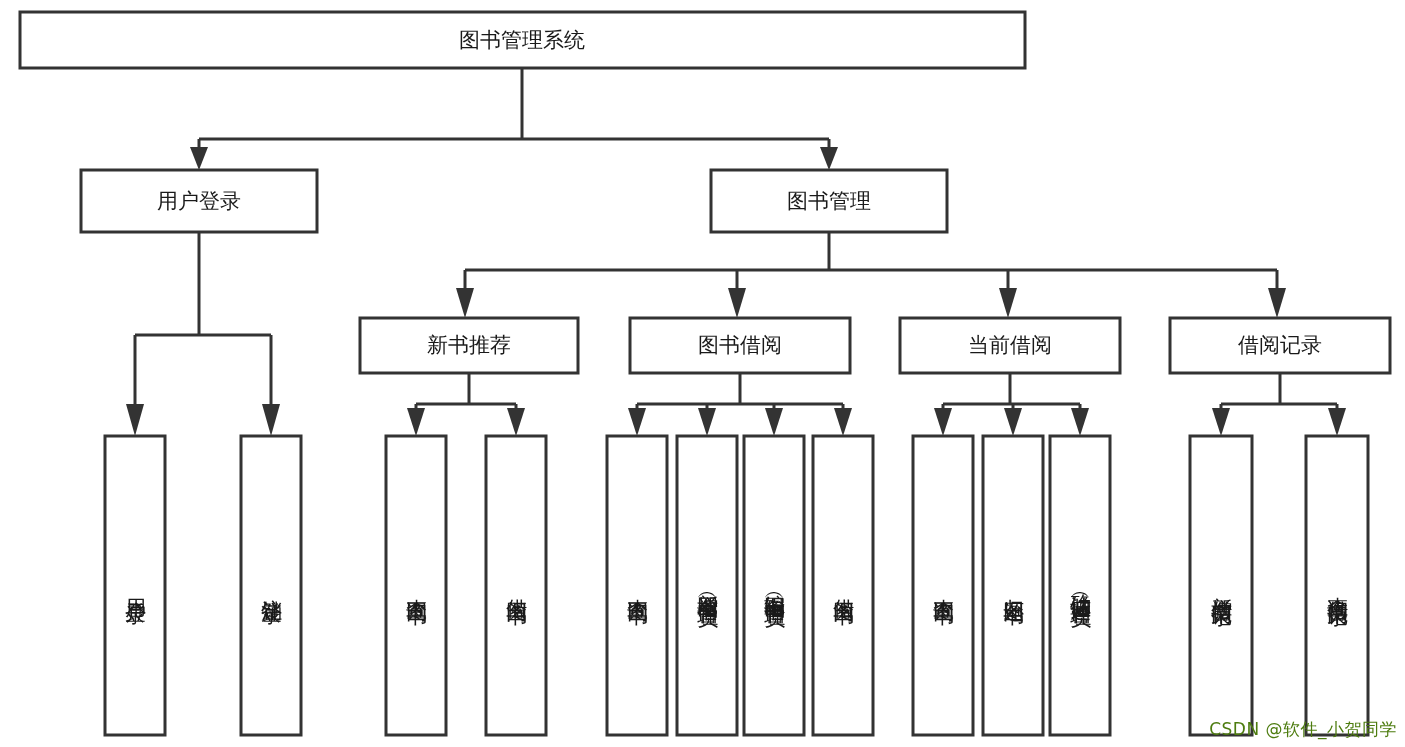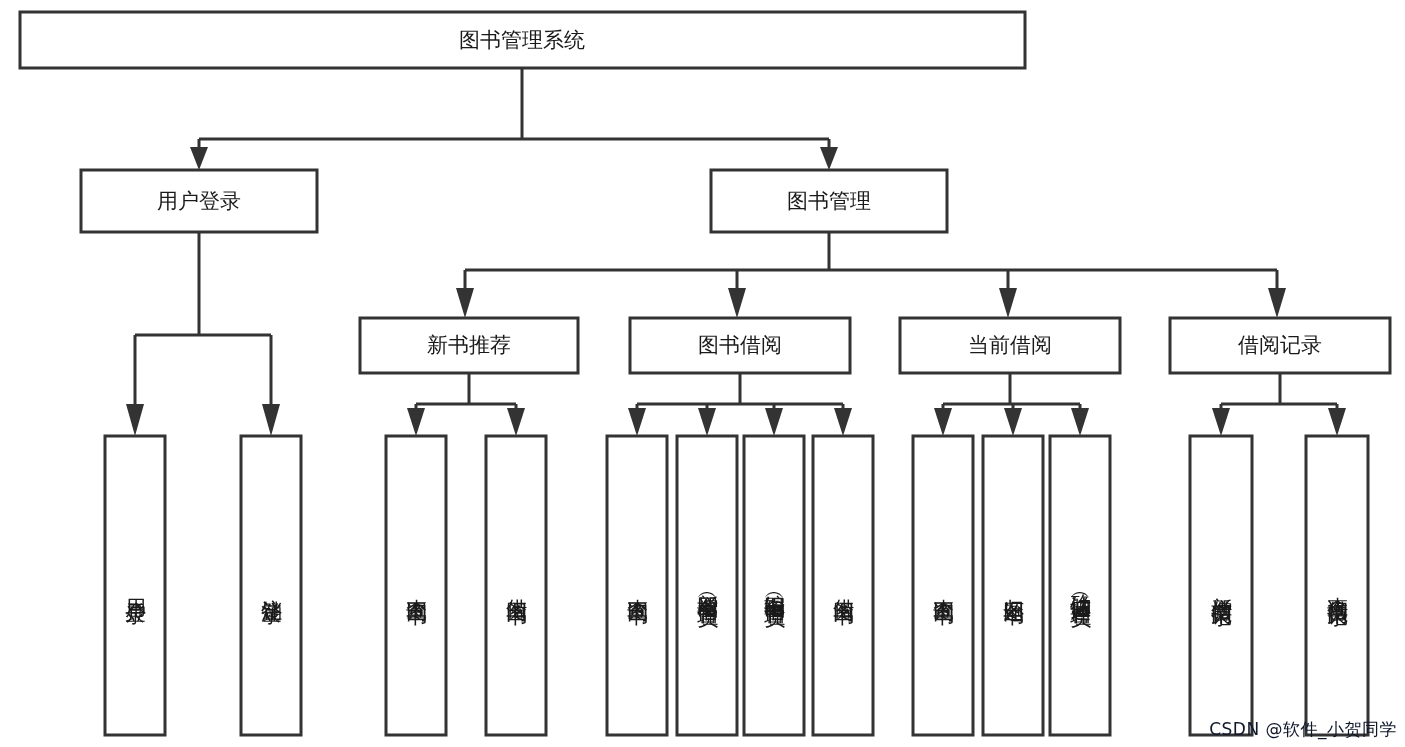--- a/index.html
+++ b/index.html
@@ -64,21 +64,21 @@
     color: #1a1a1a;
     letter-spacing: 2px;
     white-space: nowrap;
   }
   .watermark {
     position: absolute;
     right: 8px;
     bottom: 6px;
     font-family: "DejaVu Sans", "Liberation Sans", sans-serif;
     font-size: 17px;
-    color: #0f172a;
+    color: #4d7c0f;
     white-space: nowrap;
     letter-spacing: 0.5px;
   }
 </style>
 </head>
 <body>
 
 <div id="diagram-root">
 
   <svg class="diagram-canvas" viewBox="0 0 1405 747">

